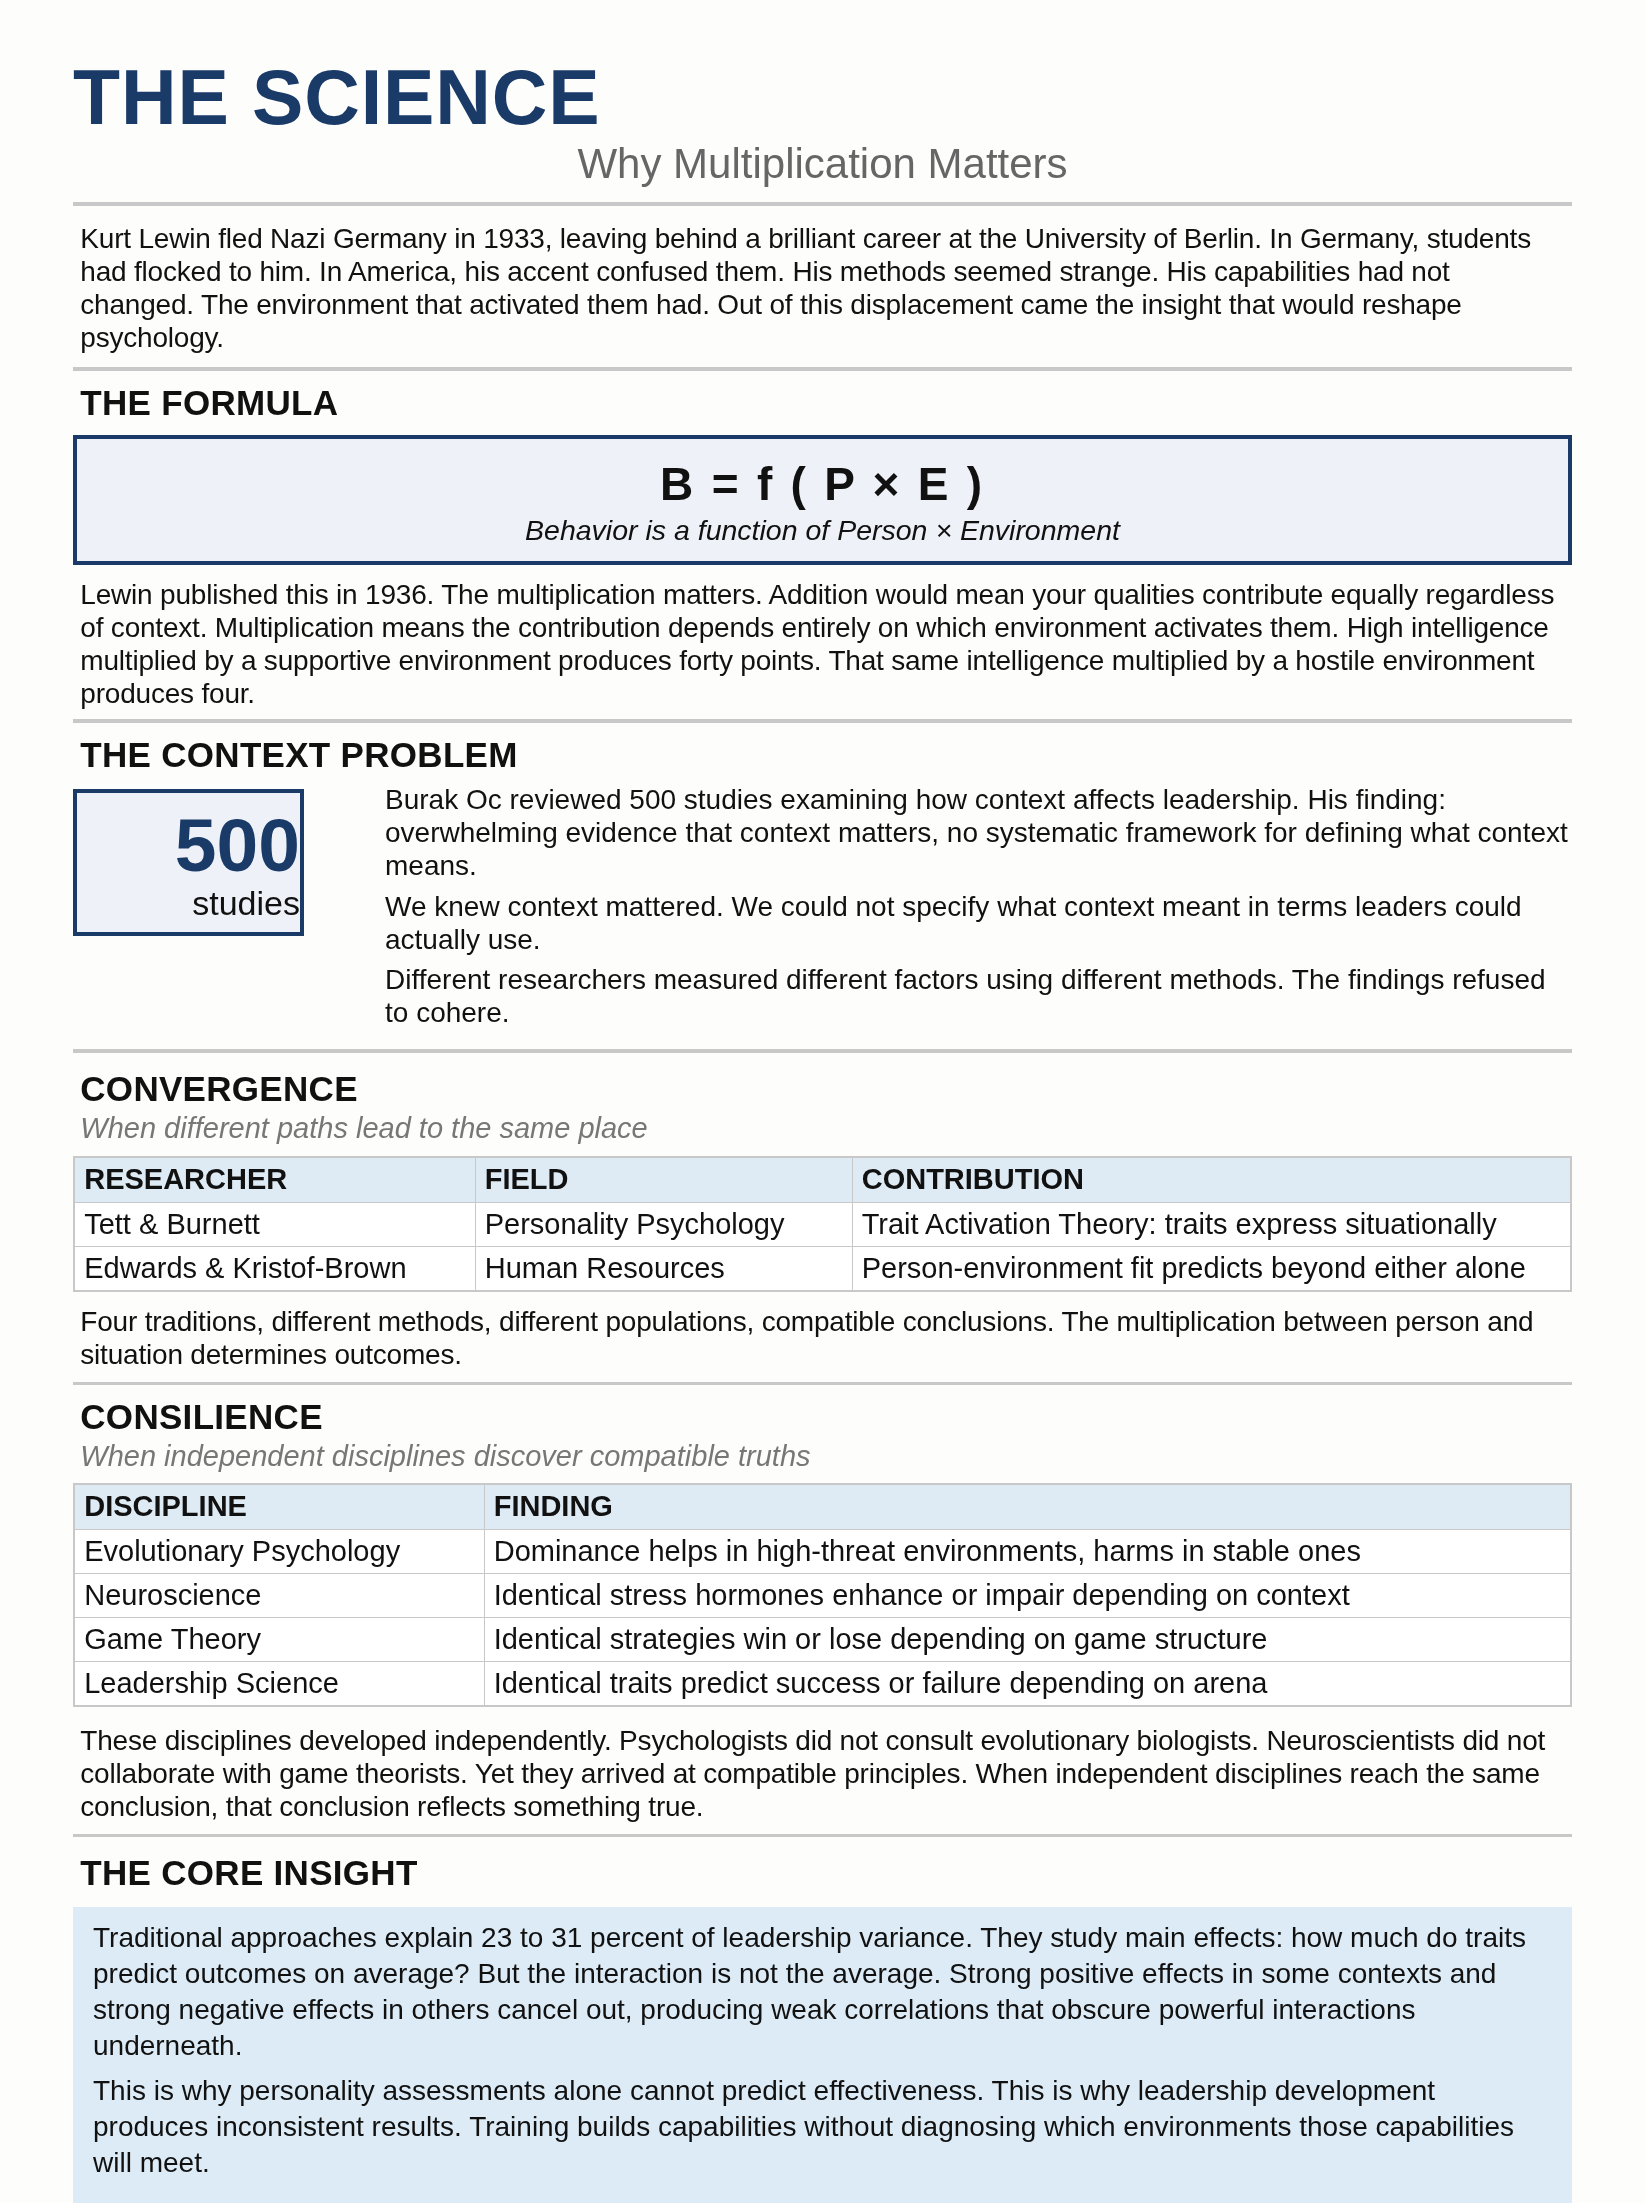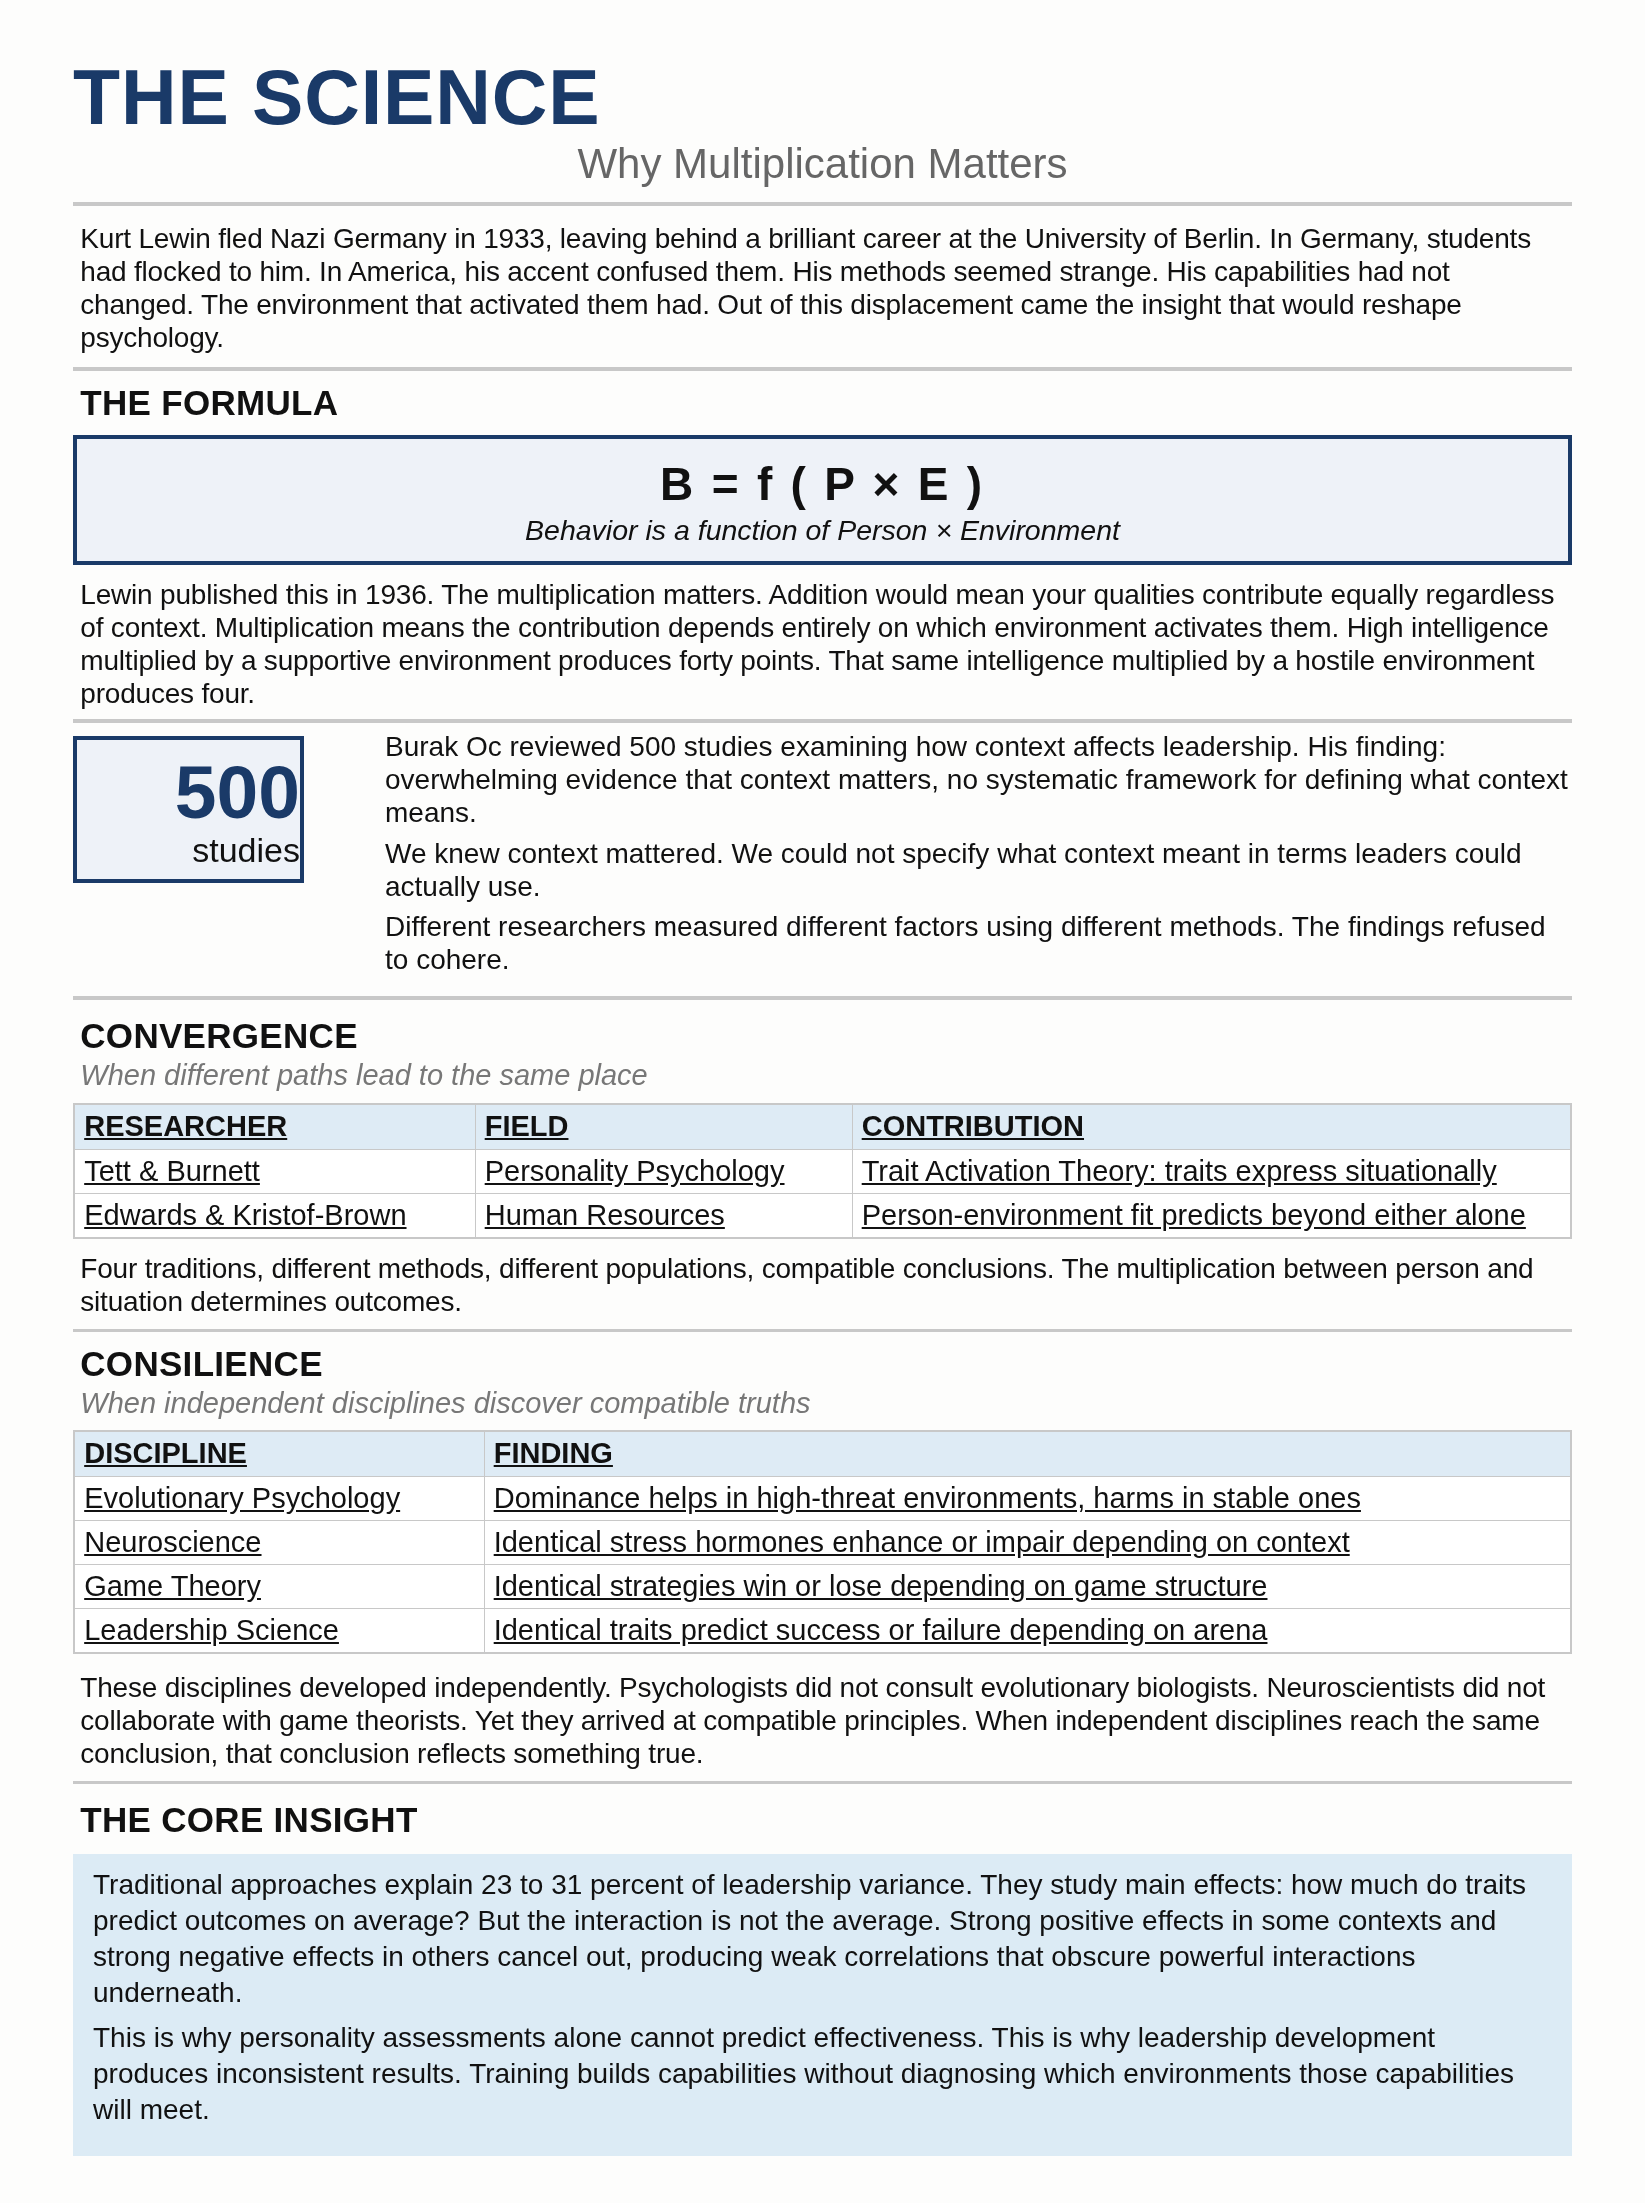--- a/index.html
+++ b/index.html
@@ -32,21 +32,21 @@
   .context-row { display: flex; gap: 33px; }
   .stat-box {
     width: 231px; height: 147px; border: 4.6px solid #1a3a68; background: #eef2f8;
     text-align: right; flex: none; margin-top: 5.5px;
   }
   .stat-num { font-size: 75px; font-weight: 700; color: #1a3a68; line-height: 79px; margin-top: 13px; }
   .stat-label { font-size: 34px; line-height: 37px; }
   .context-text p { font-size: 28px; line-height: 33px; margin-bottom: 7.3px; margin-left: 48px; }
 
   table { width: 100%; border-collapse: collapse; border: 2.8px solid #c8c8c8; }
-  th, td { border: 1.8px solid #c8c8c8; text-align: left; padding: 0 9.2px; font-size: 29px; height: 44px; text-decoration: underline; }
+  th, td { border: 1.8px solid #c8c8c8; text-align: left; padding: 0 9.2px; font-size: 29px; height: 44px; }
   th { background: #deebf5; font-weight: 700; height: 46px; }
   td { background: #fff; }
 
   .insight-box { background: #dcebf5; padding: 13px 20px 18.4px 20px; }
   .insight-box p { font-size: 28px; line-height: 36px; margin-bottom: 9.2px; }
 </style>
 </head>
 <body>
 
 <div class="page">
@@ -59,20 +59,21 @@
   <div class="rule" style="margin-top:13px;"></div>
 
   <h2 style="margin-top:11px;">THE FORMULA</h2>
   <div class="formula-box" style="margin-top:11px;">
     <div class="formula">B = f ( P × E )</div>
     <div class="formula-caption">Behavior is a function of Person × Environment</div>
   </div>
   <p class="body" style="margin-top:13px;">Lewin published this in 1936. The multiplication matters. Addition would mean your qualities contribute equally regardless of context. Multiplication means the contribution depends entirely on which environment activates them. High intelligence multiplied by a supportive environment produces forty points. That same intelligence multiplied by a hostile environment produces four.</p>
   <div class="rule" style="margin-top:9.2px;"></div>
 
+  <h2 style="margin-top:11px;">THE CONTEXT PROBLEM</h2>
   <div class="context-row" style="margin-top:7.3px;">
     <div class="stat-box">
       <div class="stat-num">500</div>
       <div class="stat-label">studies</div>
     </div>
     <div class="context-text">
       <p>Burak Oc reviewed 500 studies examining how context affects leadership. His finding: overwhelming evidence that context matters, no systematic framework for defining what context means.</p>
       <p>We knew context mattered. We could not specify what context meant in terms leaders could actually use.</p>
       <p>Different researchers measured different factors using different methods. The findings refused to cohere.</p>
     </div>

